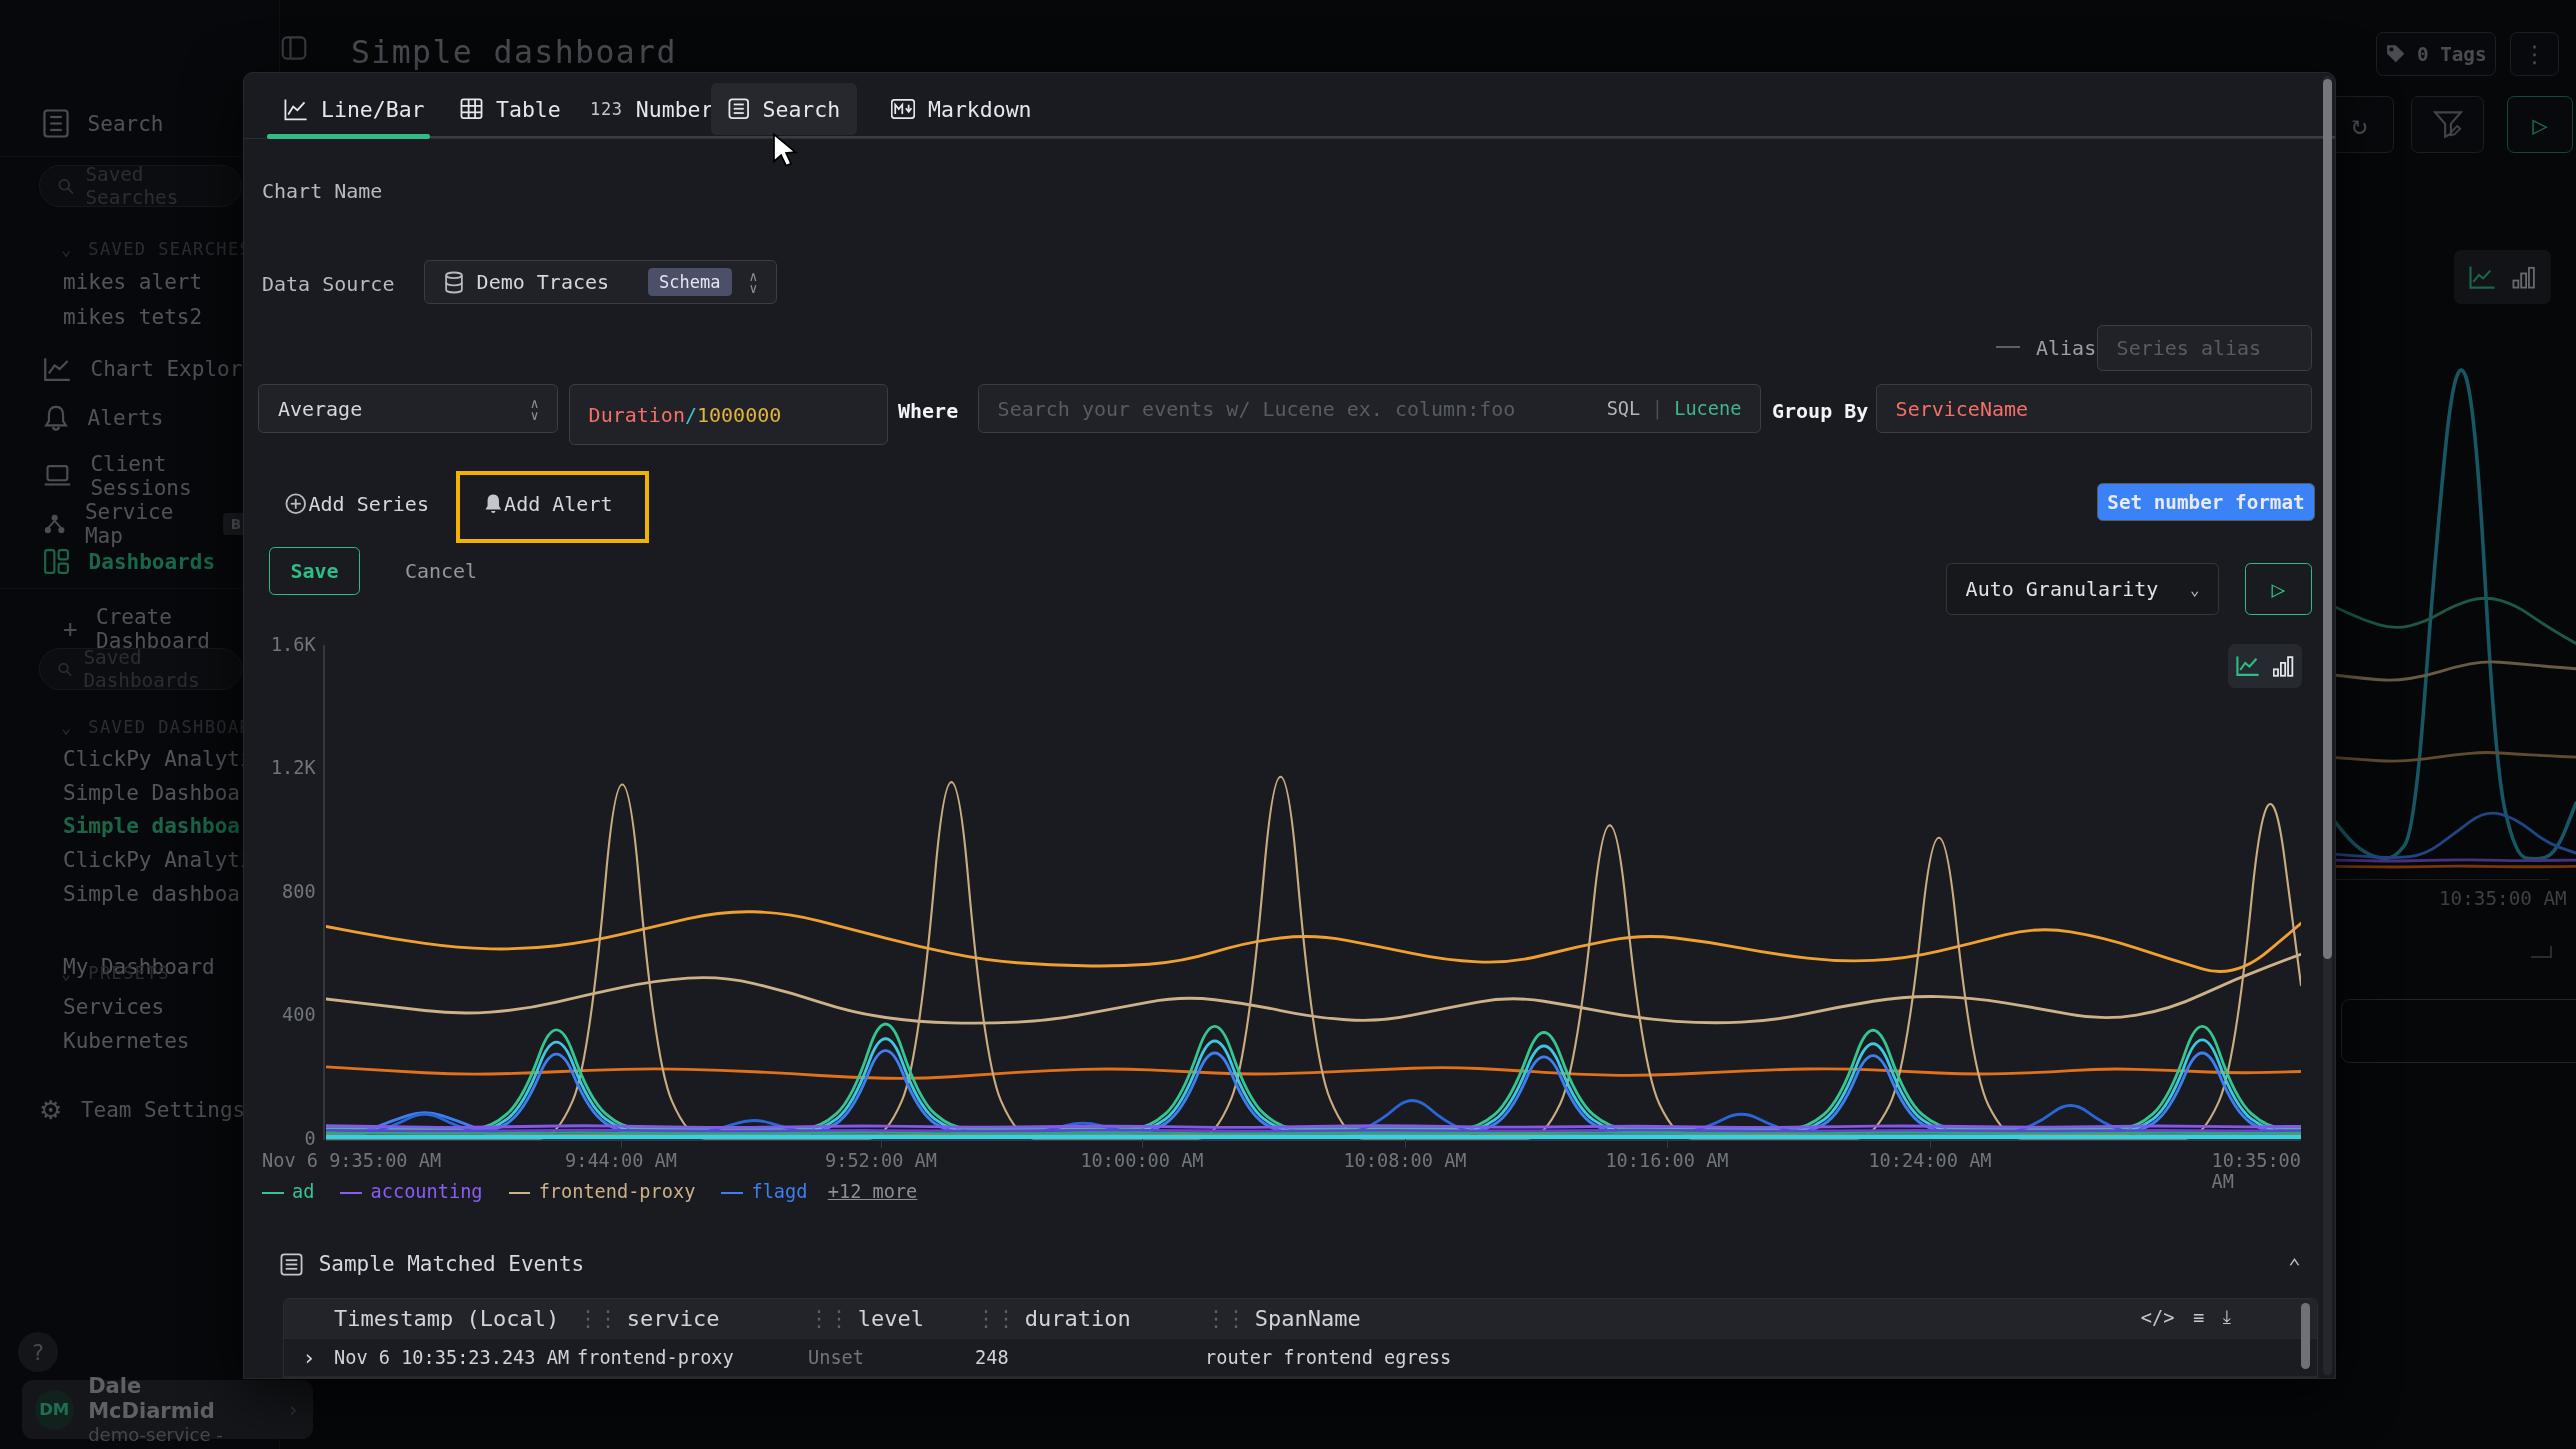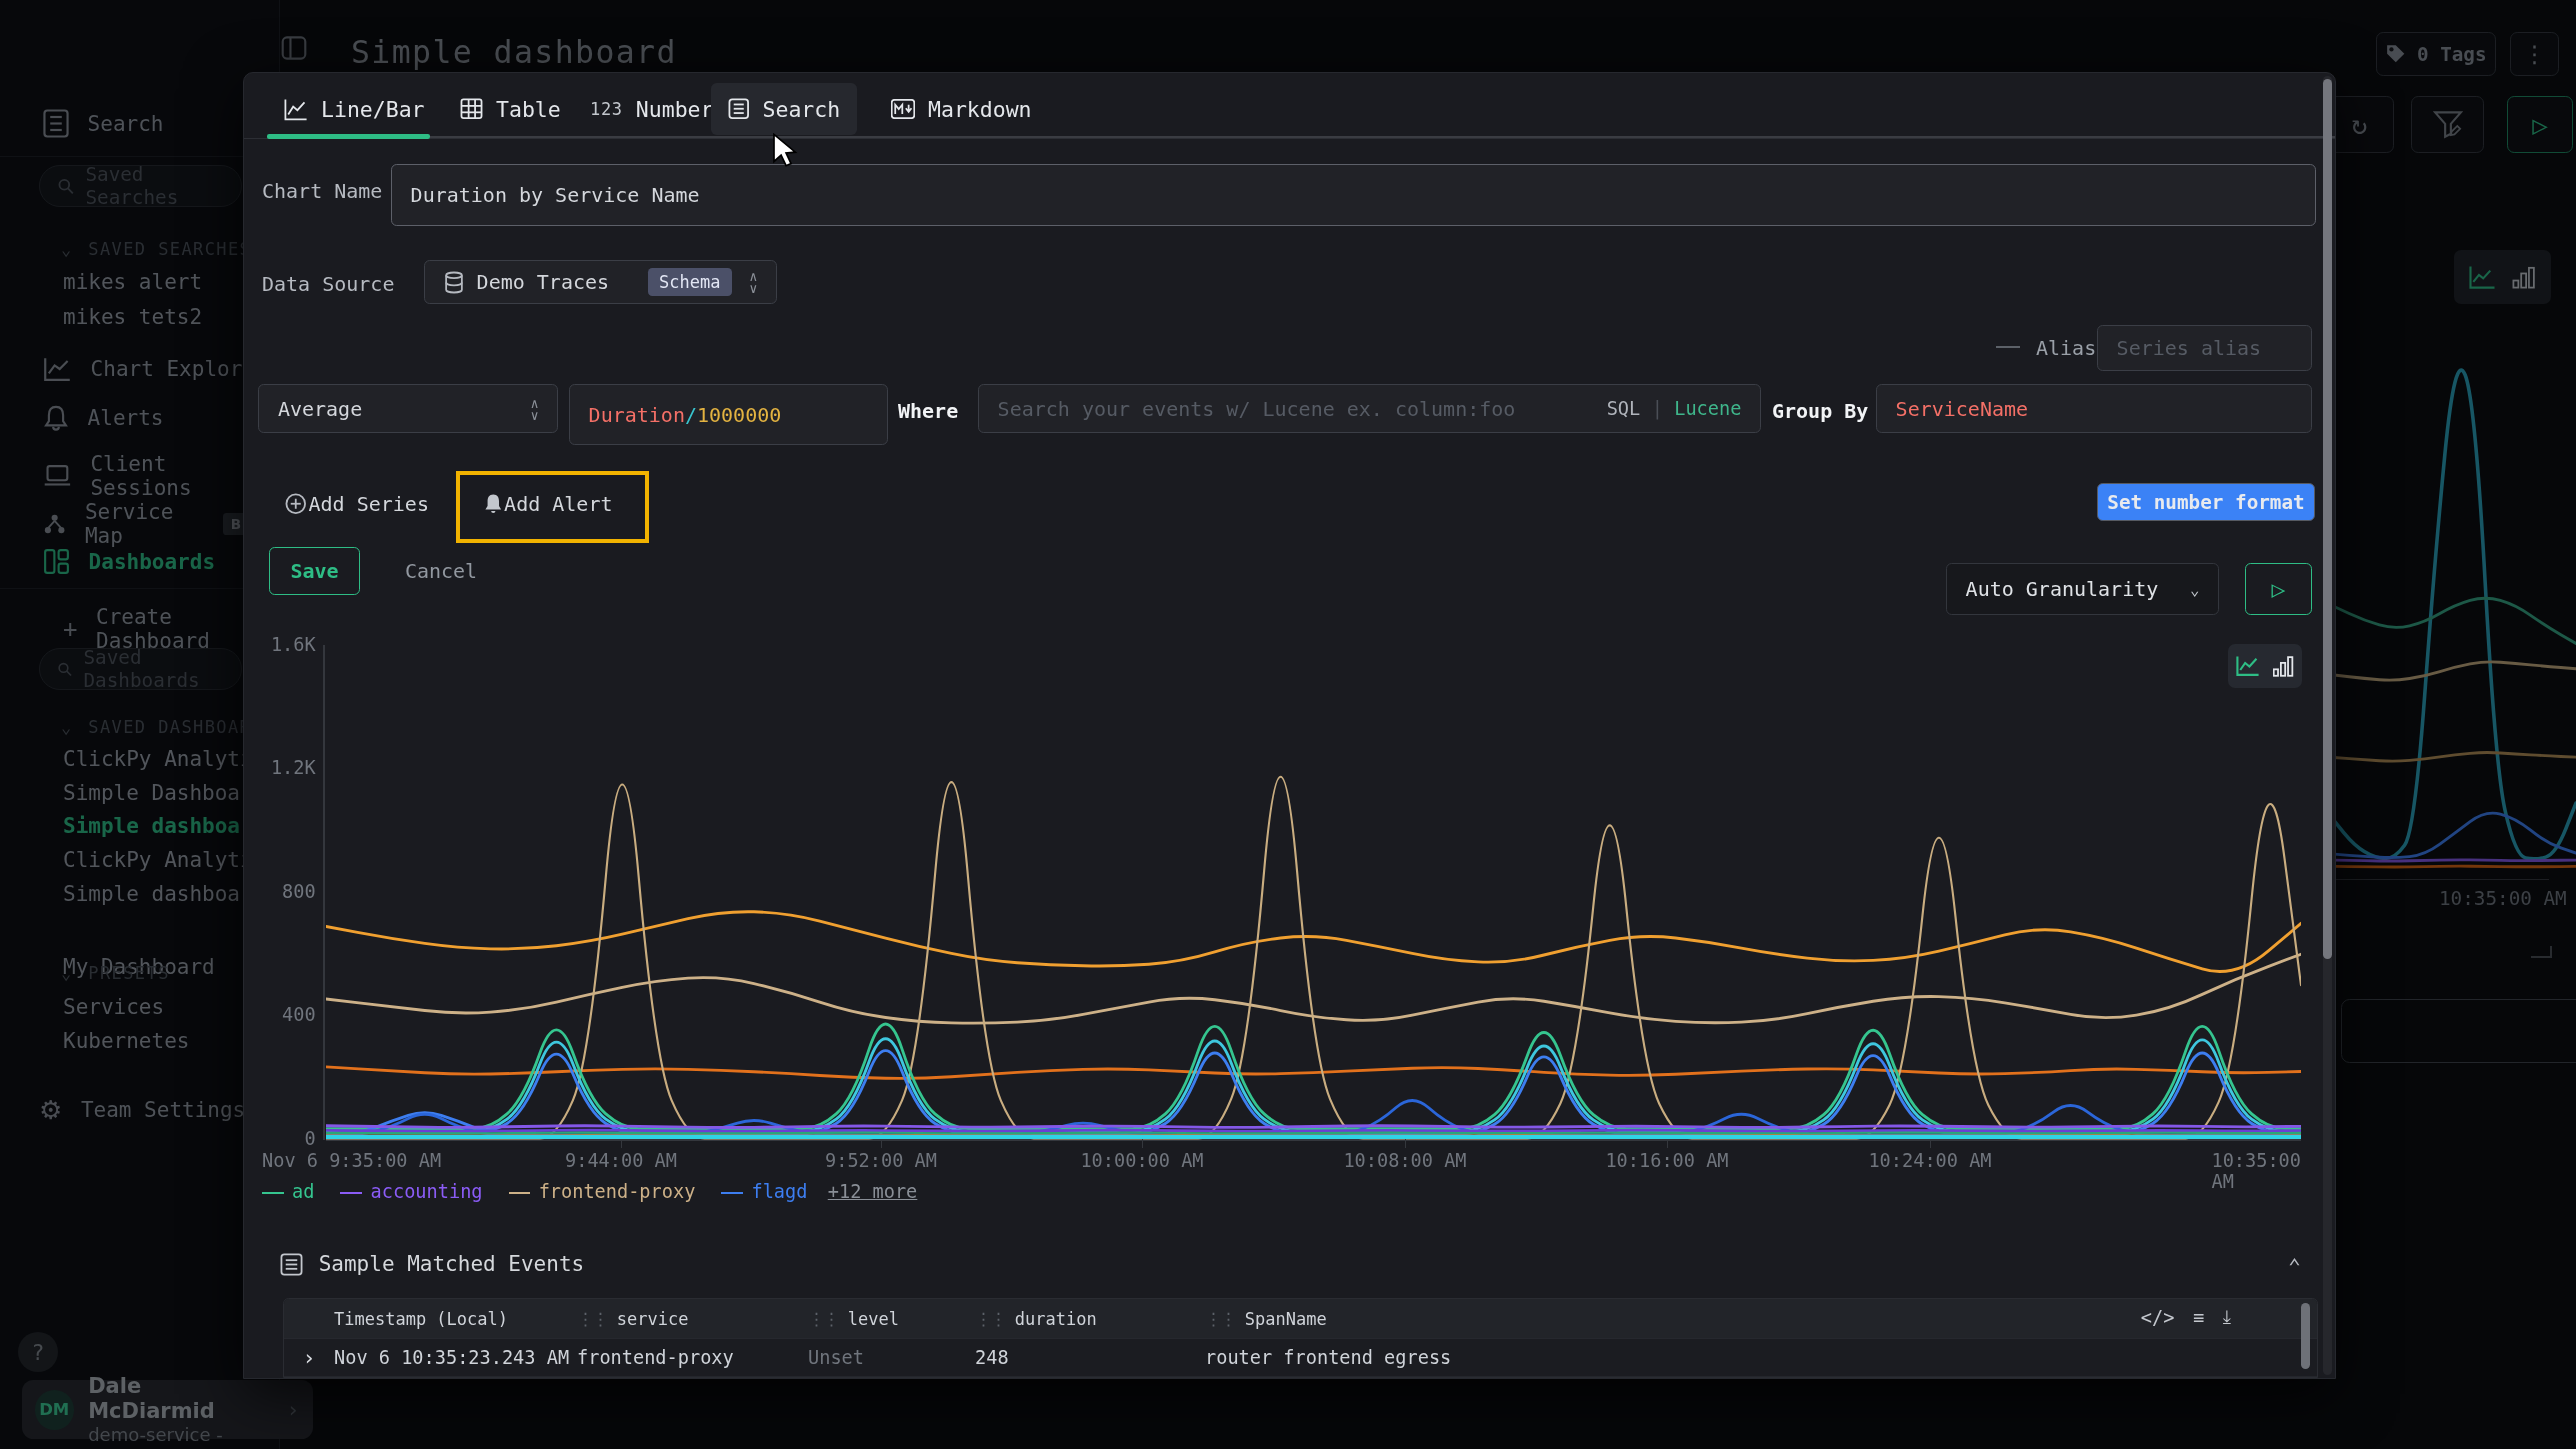--- a/index.html
+++ b/index.html
@@ -45,21 +45,21 @@
   .btn{position:absolute;display:flex;align-items:center;justify-content:center;gap:2px;border-radius:5.7px;
     font-size:20px;box-sizing:border-box;}
   .yellow-box{position:absolute;border:4.3px solid #f2b300;z-index:12;}
   .axis-label{position:absolute;color:#70757d;font-size:18.6px;}
   .legend{position:absolute;display:flex;gap:26px;font-size:18.6px;align-items:center;}
   .legend .dash{display:inline-block;width:21.5px;height:0;border-top:2.9px solid;margin-right:8.6px;vertical-align:middle;}
   
   #evt-table{position:absolute;left:39px;top:1225px;width:2035px;height:80px;background:#1b1c21;
     border:1.4px solid #2a2c32;border-radius:5.7px 5.7px 0 0;overflow:hidden;box-sizing:border-box;}
   .evt-grid{display:grid;grid-template-columns:50px 243px 231px 167px 230px 1fr;align-items:center;}
-  .evt-head{height:39px;background:#222429;color:#d0d4da;font-size:17px;}
+  .evt-head{height:39px;background:#222429;color:#d0d4da;font-size:22px;}
   .evt-row{height:37px;color:#cfd3d9;font-size:18.6px;border-top:0.7px solid #26282e;}
   .dots{color:#5c6169;margin-right:10px;letter-spacing:-2.1px;}
   .scroll-thumb{position:absolute;background:#74767d;border-radius:5px;}
   svg{display:block;}
 </style>
 </head>
 <body>
 
 <div id="bg">
 
@@ -312,23 +312,20 @@
       </span>
       <span>Markdown</span>
     </div>
   </div>
 
   <svg class="abs" style="left:527px;top:60px;z-index:13;" width="33" height="37" viewBox="0 0 23 26">
     <path d="M2 1 L2 20 L7 15.5 L10.5 23 L14 21.5 L10.5 14 L17 13.5 Z" fill="#ffffff" stroke="#000" stroke-width="1.2"></path>
   </svg>
 
   <div class="mlabel" style="left:18px;top:106px;">Chart Name</div>
-  <div class="minput" style="left:147px;top:91px;width:1925px;height:62px;border-color:#5d6069;">
-    <span>Duration by Service Name</span>
-  </div>
 
   <div class="mlabel" style="left:18px;top:199px;text-align:center;">Data Source</div>
   <div class="minput" style="left:180px;top:187px;width:353px;height:44px;gap:13px;">
     <span>
       <svg width="20" height="23" viewBox="0 0 28 32">
           <ellipse cx="14" cy="6" rx="11" ry="4" fill="none" stroke="#b6bac1" stroke-width="2.5"></ellipse>
           <path d="M3 6 v20 a11 4 0 0 0 22 0 v-20" fill="none" stroke="#b6bac1" stroke-width="2.5"></path>
           <path d="M3 16 a11 4 0 0 0 22 0" fill="none" stroke="#b6bac1" stroke-width="2.5"></path>
         </svg>
     </span>

